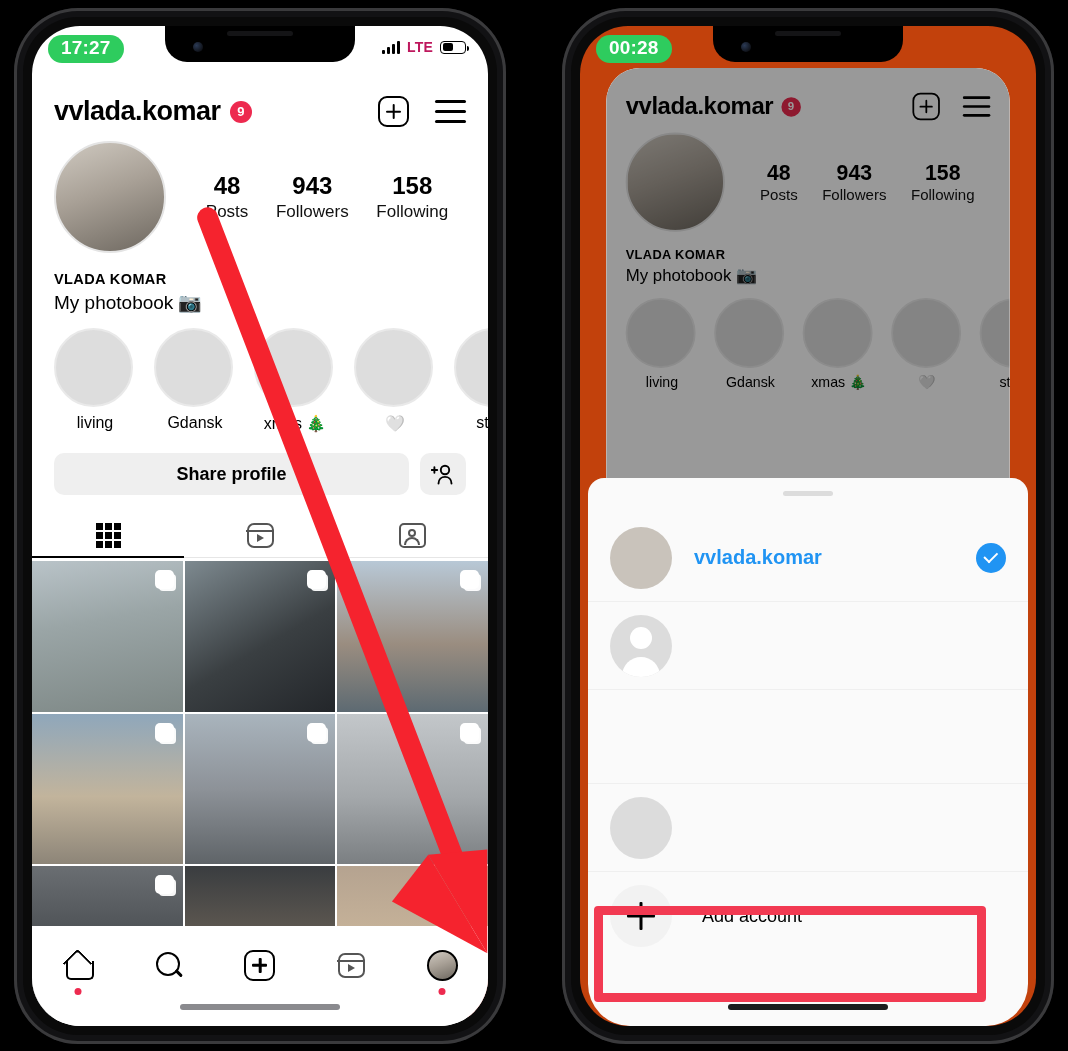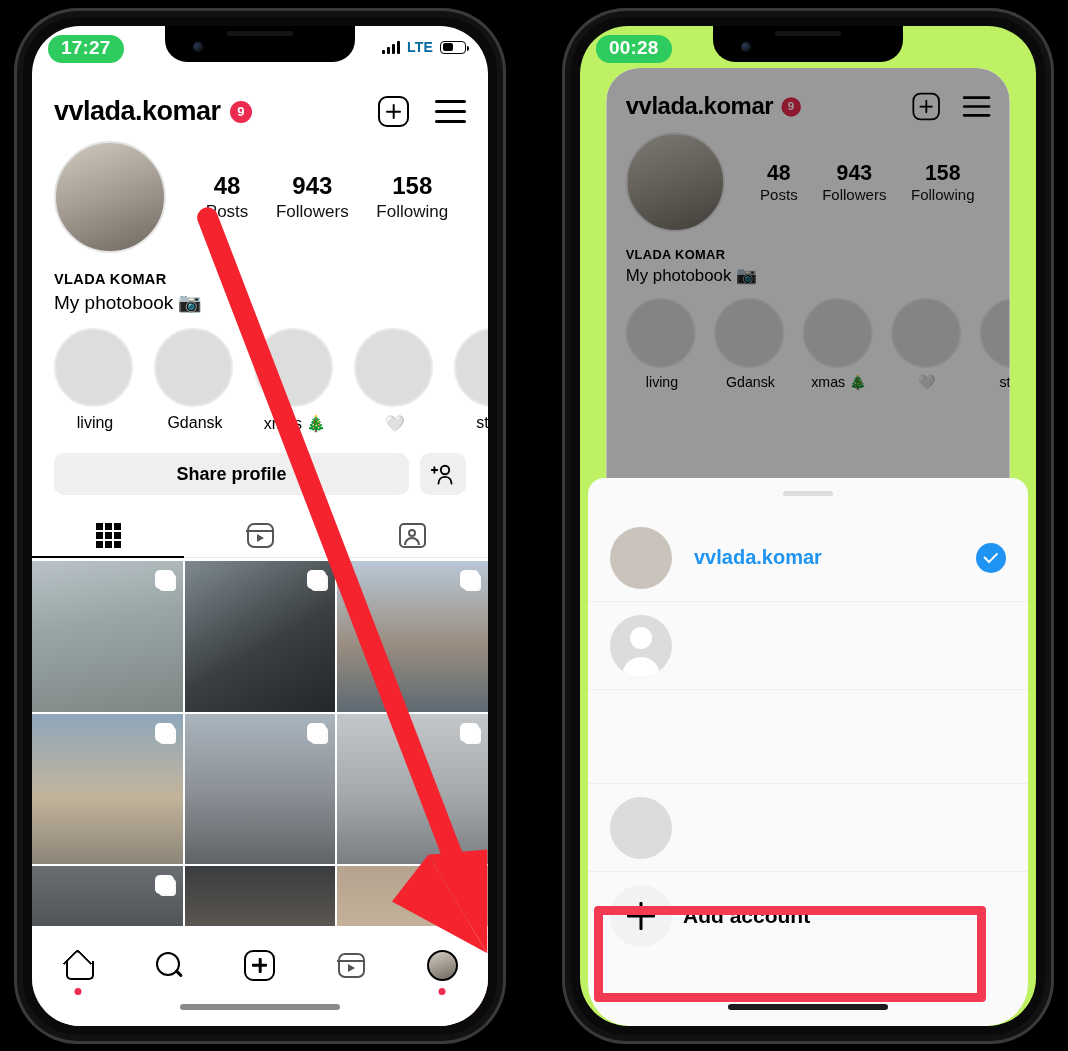--- a/index.html
+++ b/index.html
@@ -58,21 +58,21 @@
     font-size: 19px; font-weight: 700; letter-spacing: .2px;
     padding: 3px 13px 4px; border-radius: 16px; line-height: 1.1;
   }
   .status-right { display:flex; align-items:center; gap:7px; padding-top:4px; }
   .bars { display:flex; align-items:flex-end; gap:2px; height:13px; }
   .bars i { display:block; width:3px; background:#000; border-radius:1px; }
   .bars i:nth-child(1){height:4px;}
   .bars i:nth-child(2){height:7px;}
   .bars i:nth-child(3){height:10px;}
   .bars i:nth-child(4){height:13px;}
-  .lte { font-size:14px; font-weight:700; color:#0369a1; letter-spacing:.2px; }
+  .lte { font-size:14px; font-weight:700; color:#be185d; letter-spacing:.2px; }
   .battery { position:relative; width:26px; height:13px; border:1.6px solid #000; border-radius:4px; }
   .battery .fill { position:absolute; left:1.5px; top:1.5px; bottom:1.5px; width:45%; background:#000; border-radius:2px;}
   .battery .cap { position:absolute; right:-4px; top:4px; width:2.5px; height:5px; background:#000; border-radius:0 2px 2px 0;}
 
   
   .app {
     position:absolute; inset:0; background:#fff; color:#000;
     display:flex; flex-direction:column;
   }
   .app-scroll { position:absolute; left:0; right:0; top:42px; bottom:0; overflow:hidden; }
@@ -185,21 +185,21 @@
     width:160px; height:6px; border-radius:4px; background:#1c1c1e; z-index:60;
   }
 
   
   .dim-overlay { position:absolute; inset:0; background:rgba(0,0,0,.40); z-index:30; }
   .scaled-app {
     position:absolute; inset:0;
     transform: scale(.885); transform-origin: 50% 0%;
     border-radius:38px; overflow:hidden; background:#fff;
   }
-  #phone-right .screen { background:#bef264; }
+  #phone-right .screen { background:#c2410c; }
 
   .sheet {
     position:absolute; left:8px; right:8px; bottom:0; height:548px;
     background:#fafafa; border-radius:16px 16px 42px 42px;
     z-index:35; overflow:hidden;
   }
   .grabber { width:50px; height:5px; border-radius:3px; background:#dcdcdc; margin:13px auto 0; }
 
   .acct-row { display:flex; align-items:center; padding: 0 22px; height:88px; border-bottom:1px solid #efefef; }
   .acct-row .av { width:62px; height:62px; border-radius:50%; overflow:hidden; flex:none; background:#c9c3bb; }
@@ -228,21 +228,21 @@
 
   .add-row { display:flex; align-items:center; padding: 0 22px; height:88px; background:#fafafa; }
   .add-row .plusav {
     width:62px; height:62px; border-radius:50%; background:#f2f2f2; flex:none; position:relative;
   }
   .add-row .plusav:before, .add-row .plusav:after {
     content:""; position:absolute; background:#000; border-radius:1px;
   }
   .add-row .plusav:before { left:50%; top:17px; bottom:17px; width:3px; transform:translateX(-50%); }
   .add-row .plusav:after  { top:50%; left:17px; right:17px; height:3px; transform:translateY(-50%); }
-  .add-row .lbl { margin-left:11px; font-size:21px; font-weight:700; }
+  .add-row .lbl { margin-left:30px; font-size:18px; font-weight:400; }
 
   .redbox {
     position:absolute; left:14px; right:50px; bottom:24px; height:96px;
     border:9px solid #F23A52; border-radius:4px; z-index:38; pointer-events:none;
   }
 
   
   .arrow-svg { position:absolute; left:0; top:0; width:492px; height:1036px; z-index:28; pointer-events:none; }
 
   

